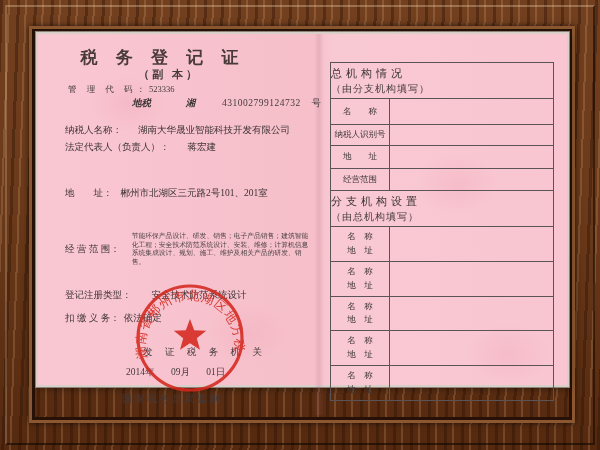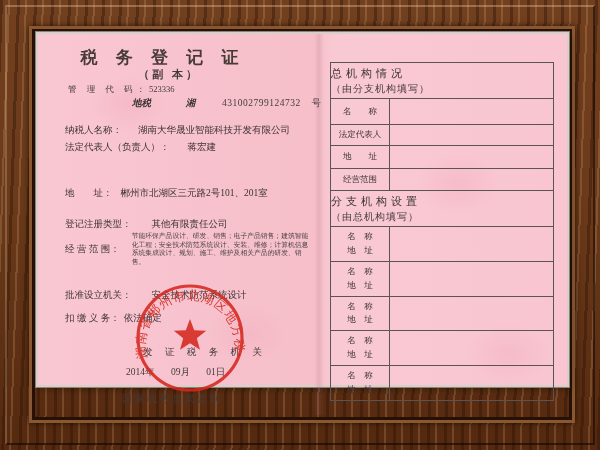--- a/index.html
+++ b/index.html
@@ -113,32 +113,28 @@
   <div class="abs" style="left:27px;top:102px;">
     <span class="fld-label">法定代表人（负责人）：</span>
     <span class="fld-value" style="margin-left:14px;">蒋宏建</span>
   </div>
 
   <div class="abs" style="left:27px;top:148px;">
     <span class="fld-label">地　　址：</span>
     <span class="fld-value" style="margin-left:4px;">郴州市北湖区三元路2号101、201室</span>
   </div>
 
-  <div class="abs" style="left:27px;top:179px;">
-    <span class="fld-label">登记注册类型：</span>
-    <span class="fld-value" style="margin-left:16px;">其他有限责任公司</span>
-  </div>
 
   <div class="abs" style="left:27px;top:198px;display:flex;align-items:center;justify-content:center;">
     <span class="fld-label">经 营 范 围：</span>
     <span class="scope-value" style="margin-left:12px;">节能环保产品设计、研发、销售；电子产品销售；建筑智能化工程；安全技术防范系统设计、安装、维修；计算机信息系统集成设计、规划、施工、维护及相关产品的研发、销售。</span>
   </div>
 
   <div class="abs" style="left:27px;top:250px;">
-    <span class="fld-label">批准设立机关：</span>
+    <span class="fld-label">登记注册类型：</span>
     <span class="fld-value" style="margin-left:16px;">安全技术防范系统设计</span>
   </div>
 
   <div class="abs" style="left:27px;top:273px;">
     <span class="fld-label">扣 缴 义 务：</span>
     <span class="fld-value">依法确定</span>
   </div>
 
   <div class="abs issuer">发 证 税 务 机 关</div>
 
@@ -164,21 +160,21 @@
   <div class="abs ho-table">
     <div class="t-title">
       <div class="t1">总机构情况</div>
       <div class="t2">（由分支机构填写）</div>
     </div>
     <div class="t-row h25">
       <div class="t-label">名　　称</div>
       <div class="t-value"></div>
     </div>
     <div class="t-row h20">
-      <div class="t-label">法定代表人</div>
+      <div class="t-label">纳税人识别号</div>
       <div class="t-value"></div>
     </div>
     <div class="t-row h22">
       <div class="t-label">地　　址</div>
       <div class="t-value"></div>
     </div>
     <div class="t-row h21">
       <div class="t-label">经营范围</div>
       <div class="t-value"></div>
     </div>

